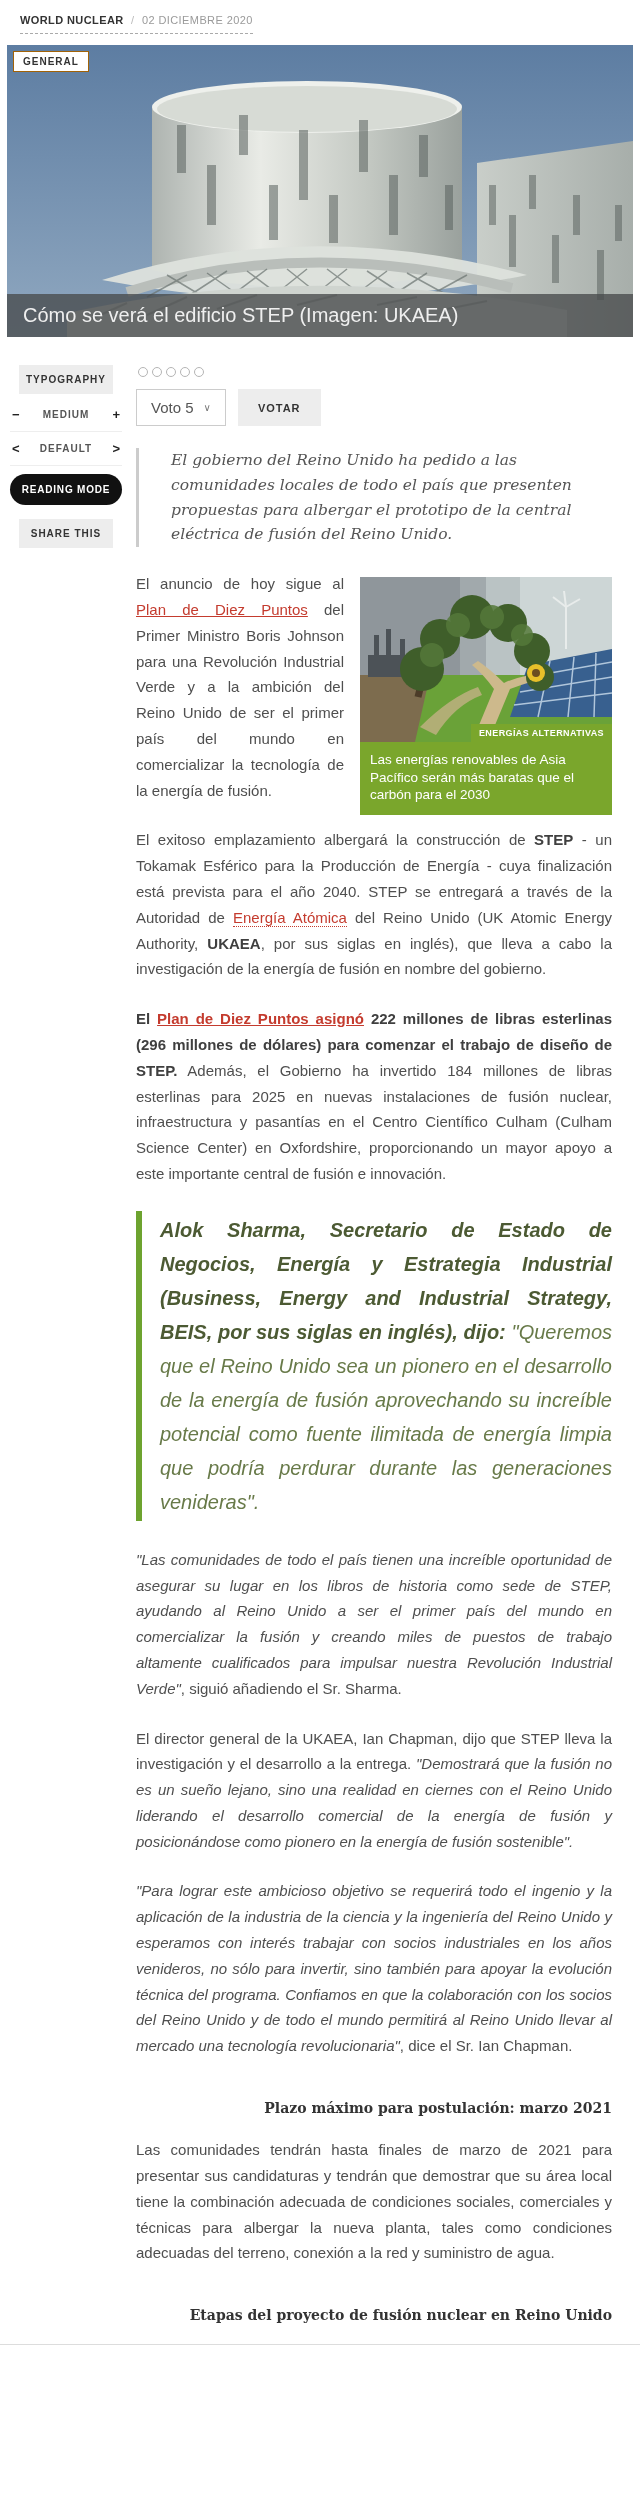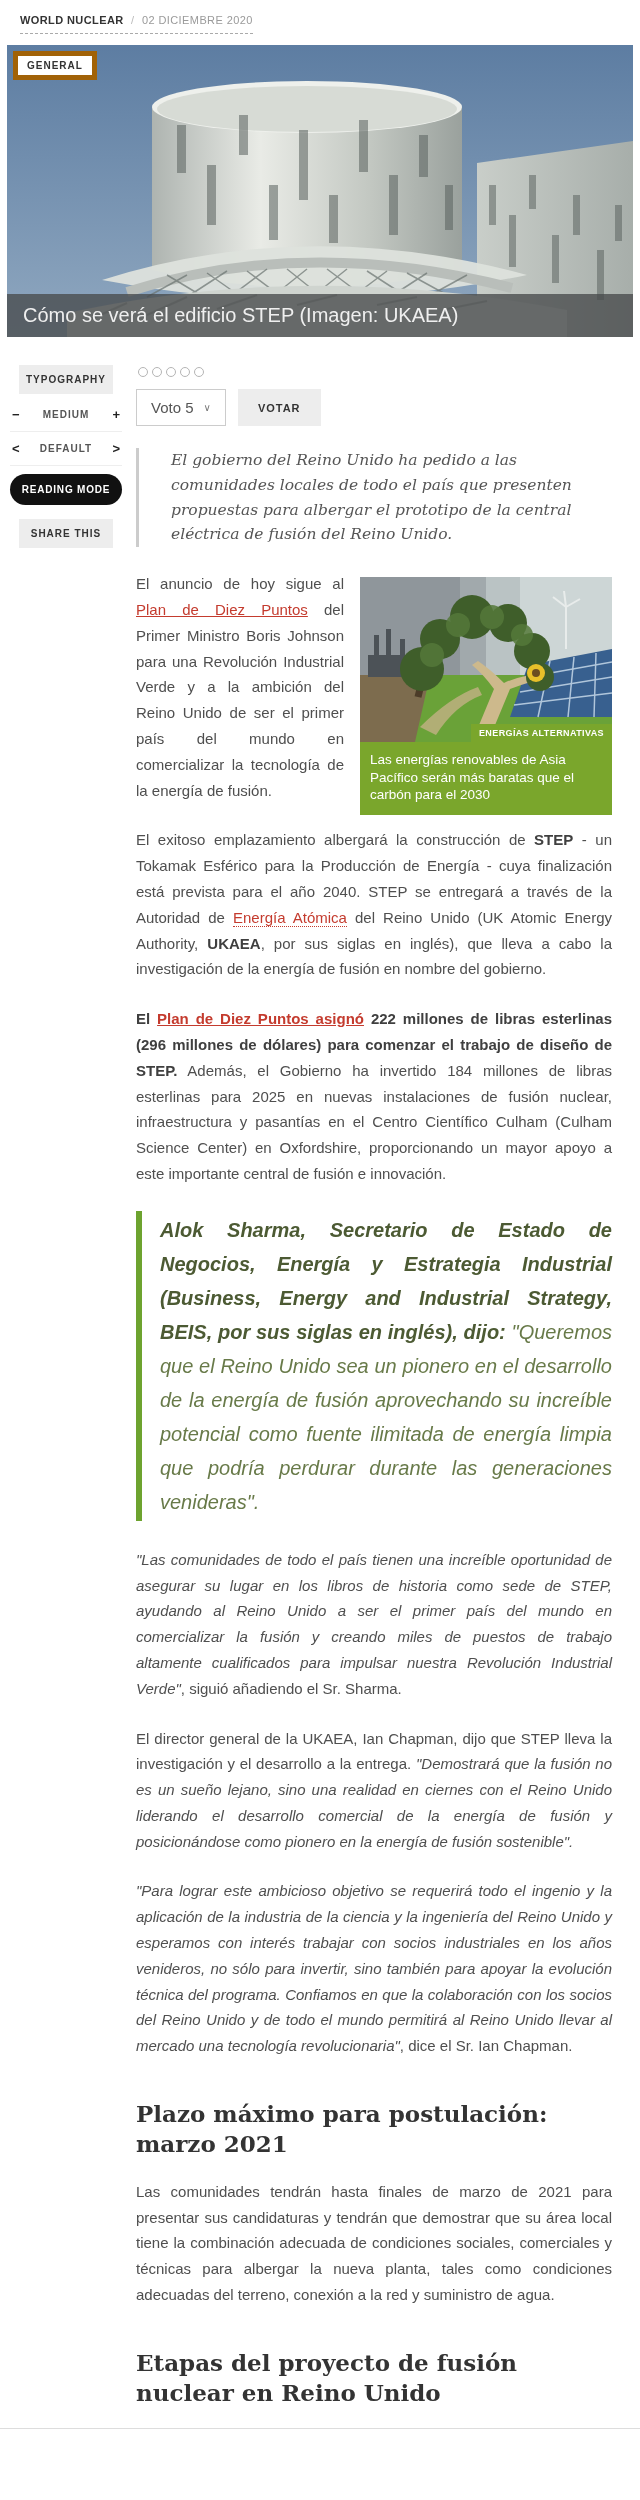--- a/index.html
+++ b/index.html
@@ -10,21 +10,21 @@
   .header{padding:10px 14px 0 20px;}
   .title{font-family:"DejaVu Serif",serif;font-weight:700;font-size:28px;line-height:1.42;color:#2e2e2e;margin:0 0 14px 0;letter-spacing:-.2px;}
   .byline{display:inline-block;padding-bottom:7px;border-bottom:1px dashed #aaa;font-size:11px;letter-spacing:.4px;}
   .byline .src{font-weight:bold;color:#333;}
   .byline .sep{color:#bbb;margin:0 4px;}
   .byline .date{color:#9a9a9a;}
 
   
   .hero{position:relative;margin:11px 7px 0 7px;height:292px;overflow:hidden;}
   .hero svg{display:block;}
-  .hero .badge{position:absolute;top:6px;left:6px;background:#fff;border:5px solid #a16207;color:#333;
+  .hero .badge{position:absolute;top:6px;left:6px;background:#fff;border:1px solid #a16207;color:#333;
     font-size:10px;font-weight:bold;letter-spacing:1px;padding:4px 9px;}
   .hero .caption{position:absolute;left:0;right:0;bottom:0;background:rgba(72,74,76,.78);color:#efefef;
     font-size:20px;padding:10px 16px;}
 
   
   .teaser-row{margin-top:8px;}
   .teaser{margin-left:320px;background:#f2f2f2;position:relative;padding:14px 34px 16px 18px;}
   .teaser .label{font-size:9px;letter-spacing:1.2px;color:#9a9a9a;font-weight:bold;margin-bottom:6px;}
   .teaser .t-title{font-size:14px;line-height:1.45;color:#4a4a4a;}
   .teaser .arrow{position:absolute;right:12px;top:50%;transform:translateY(-50%);font-size:9px;color:#222;}
@@ -69,21 +69,21 @@
     letter-spacing:.4px;padding:4px 8px;}
   .infig .fcaption{background:#7aa62c;color:#fff;font-size:13.5px;line-height:1.3;padding:9px 10px 11px 10px;}
 
   
   .gquote{border-left:6px solid #6da32f;padding:2px 0 2px 18px;margin:4px 0 26px 0;
     font-size:20px;line-height:1.7;text-align:justify;font-style:italic;}
   .gquote .attr{font-weight:bold;color:#4c5a33;}
   .gquote .qtext{color:#687a49;}
 
   
-  .h2{font-family:"DejaVu Serif",serif;font-weight:700;font-size:23px;color:#333;margin:40px 0 20px 0;line-height:1.3;}
+  .h2{font-family:"DejaVu Serif",serif;font-weight:700;font-size:14px;color:#333;margin:40px 0 20px 0;line-height:1.3;text-align:right;}
 </style>
 </head>
 <body>
 
 <div class="wrap">
 
   <div class="header">
     <div class="byline">
       <span class="src">WORLD NUCLEAR</span>
       <span class="sep">/</span>

